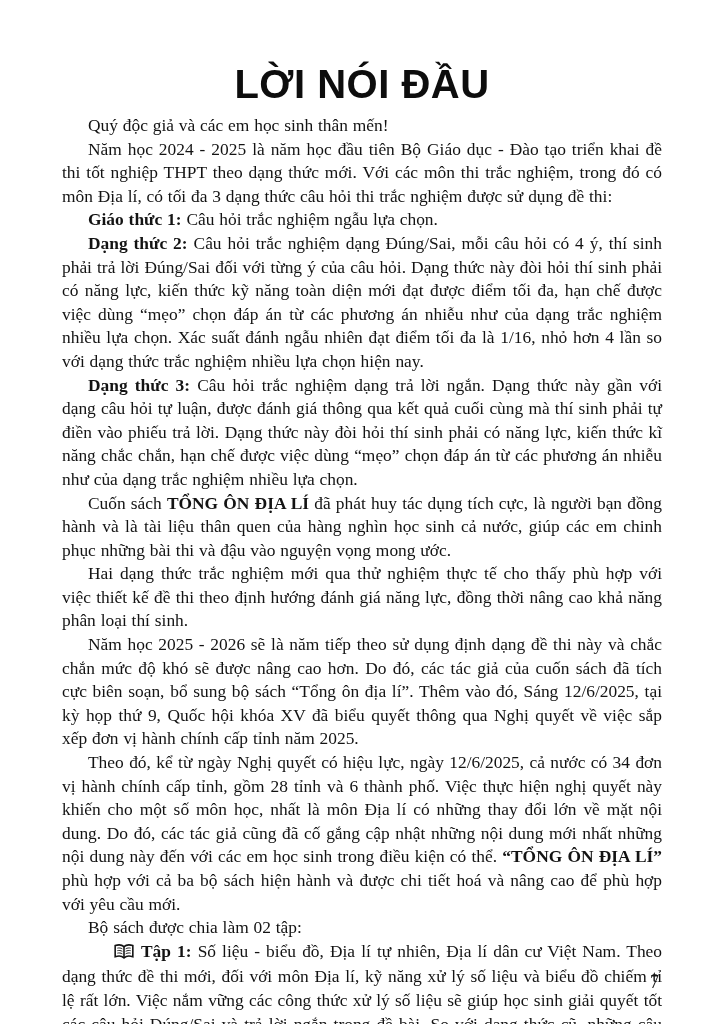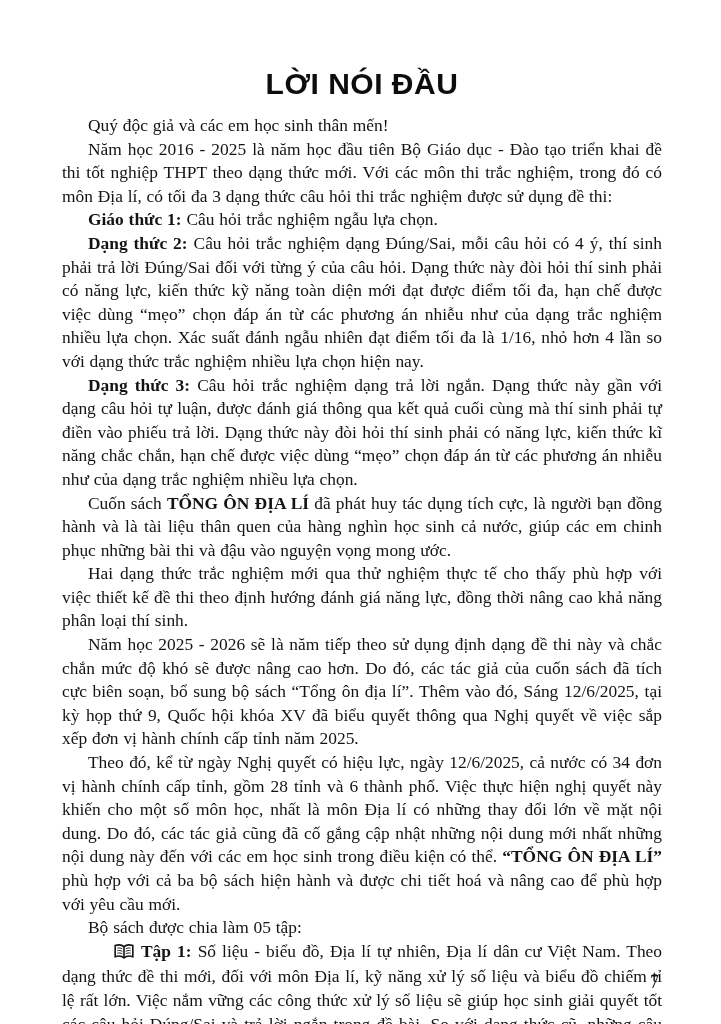--- a/index.html
+++ b/index.html
@@ -19,21 +19,21 @@
   }
   .content {
     position: absolute;
     left: 62px;
     right: 59px;
     top: 66px;
   }
   .doc-title {
     font-family: "Liberation Sans", "DejaVu Sans", sans-serif;
     font-weight: 700;
-    font-size: 30px;
+    font-size: 40px;
     line-height: 36px;
     text-align: center;
     letter-spacing: 0.5px;
     margin: 0 0 12px 0;
     color: #0d0d0d;
   }
   p.para {
     margin: 0;
     text-align: justify;
     text-indent: 26px;
@@ -59,37 +59,37 @@
 </head>
 <body>
 
 <div class="page">
   <div class="content">
 
     <h1 class="doc-title">LỜI NÓI ĐẦU</h1>
 
     <p class="para"><span>Quý độc giả và các em học sinh thân mến!</span></p>
 
-    <p class="para"><span>Năm học 2016 - 2025 là năm học đầu tiên Bộ Giáo dục - Đào tạo triển khai đề thi tốt nghiệp THPT theo dạng thức mới. Với các môn thi trắc nghiệm, trong đó có môn Địa lí, có tối đa 3 dạng thức câu hỏi thi trắc nghiệm được sử dụng đề thi:</span></p>
+    <p class="para"><span>Năm học 2024 - 2025 là năm học đầu tiên Bộ Giáo dục - Đào tạo triển khai đề thi tốt nghiệp THPT theo dạng thức mới. Với các môn thi trắc nghiệm, trong đó có môn Địa lí, có tối đa 3 dạng thức câu hỏi thi trắc nghiệm được sử dụng đề thi:</span></p>
 
     <p class="para"><span class="b">Giáo thức 1:</span><span> Câu hỏi trắc nghiệm ngẫu lựa chọn.</span></p>
 
     <p class="para"><span class="b">Dạng thức 2:</span><span> Câu hỏi trắc nghiệm dạng Đúng/Sai, mỗi câu hỏi có 4 ý, thí sinh phải trả lời Đúng/Sai đối với từng ý của câu hỏi. Dạng thức này đòi hỏi thí sinh phải có năng lực, kiến thức kỹ năng toàn diện mới đạt được điểm tối đa, hạn chế được việc dùng “mẹo” chọn đáp án từ các phương án nhiễu như của dạng trắc nghiệm nhiều lựa chọn. Xác suất đánh ngẫu nhiên đạt điểm tối đa là 1/16, nhỏ hơn 4 lần so với dạng thức trắc nghiệm nhiều lựa chọn hiện nay.</span></p>
 
     <p class="para"><span class="b">Dạng thức 3:</span><span> Câu hỏi trắc nghiệm dạng trả lời ngắn. Dạng thức này gần với dạng câu hỏi tự luận, được đánh giá thông qua kết quả cuối cùng mà thí sinh phải tự điền vào phiếu trả lời. Dạng thức này đòi hỏi thí sinh phải có năng lực, kiến thức kĩ năng chắc chắn, hạn chế được việc dùng “mẹo” chọn đáp án từ các phương án nhiễu như của dạng trắc nghiệm nhiều lựa chọn.</span></p>
 
     <p class="para"><span>Cuốn sách </span><span class="b">TỔNG ÔN ĐỊA LÍ</span><span> đã phát huy tác dụng tích cực, là người bạn đồng hành và là tài liệu thân quen của hàng nghìn học sinh cả nước, giúp các em chinh phục những bài thi và đậu vào nguyện vọng mong ước.</span></p>
 
     <p class="para"><span>Hai dạng thức trắc nghiệm mới qua thử nghiệm thực tế cho thấy phù hợp với việc thiết kế đề thi theo định hướng đánh giá năng lực, đồng thời nâng cao khả năng phân loại thí sinh.</span></p>
 
     <p class="para"><span>Năm học 2025 - 2026 sẽ là năm tiếp theo sử dụng định dạng đề thi này và chắc chắn mức độ khó sẽ được nâng cao hơn. Do đó, các tác giả của cuốn sách đã tích cực biên soạn, bổ sung bộ sách “Tổng ôn địa lí”. Thêm vào đó, Sáng 12/6/2025, tại kỳ họp thứ 9, Quốc hội khóa XV đã biểu quyết thông qua Nghị quyết về việc sắp xếp đơn vị hành chính cấp tỉnh năm 2025.</span></p>
 
     <p class="para"><span>Theo đó, kể từ ngày Nghị quyết có hiệu lực, ngày 12/6/2025, cả nước có 34 đơn vị hành chính cấp tỉnh, gồm 28 tỉnh và 6 thành phố. Việc thực hiện nghị quyết này khiến cho một số môn học, nhất là môn Địa lí có những thay đổi lớn về mặt nội dung. Do đó, các tác giả cũng đã cố gắng cập nhật những nội dung mới nhất những nội dung này đến với các em học sinh trong điều kiện có thể. </span><span class="b">“TỔNG ÔN ĐỊA LÍ”</span><span> phù hợp với cả ba bộ sách hiện hành và được chi tiết hoá và nâng cao để phù hợp với yêu cầu mới.</span></p>
 
-    <p class="para"><span>Bộ sách được chia làm 05 tập:</span></p>
+    <p class="para"><span>Bộ sách được chia làm 02 tập:</span></p>
 
     <p class="para"><span class="book-icon"><svg width="20" height="15" viewBox="0 0 24 18" aria-hidden="true">
             <path d="M12 3.2 C9.4 0.9 4.6 0.9 1.4 1.9 L1.4 15.3 C4.6 14.3 9.4 14.3 12 16.6 C14.6 14.3 19.4 14.3 22.6 15.3 L22.6 1.9 C19.4 0.9 14.6 0.9 12 3.2 Z" fill="none" stroke="#131313" stroke-width="1.9"></path>
             <line x1="12" y1="3.2" x2="12" y2="16.6" stroke="#131313" stroke-width="1.9"></line>
             <path d="M4 5 C6 4.5 8.2 4.7 10 5.8 M4 8 C6 7.5 8.2 7.7 10 8.8 M4 11 C6 10.5 8.2 10.7 10 11.8 M14 5.8 C15.8 4.7 18 4.5 20 5 M14 8.8 C15.8 7.7 18 7.5 20 8 M14 11.8 C15.8 10.7 18 10.5 20 11" fill="none" stroke="#131313" stroke-width="1.1"></path>
           </svg></span><span class="b">Tập 1:</span><span> Số liệu - biểu đồ, Địa lí tự nhiên, Địa lí dân cư Việt Nam. Theo dạng thức đề thi mới, đối với môn Địa lí, kỹ năng xử lý số liệu và biểu đồ chiếm tỉ lệ rất lớn. Việc nắm vững các công thức xử lý số liệu sẽ giúp học sinh giải quyết tốt các câu hỏi Đúng/Sai và trả lời ngắn trong đề bài. So với dạng thức cũ, những câu hỏi liên quan đến phần này chiếm số lượng nhiều hơn hẳn và độ khó cũng được tăng lên. Do đó, việc ôn tập các công thức này một cách tổng hợp là điều rất quan trọng.</span></p>
 
   </div>
 
   <div class="page-number">7</div>

